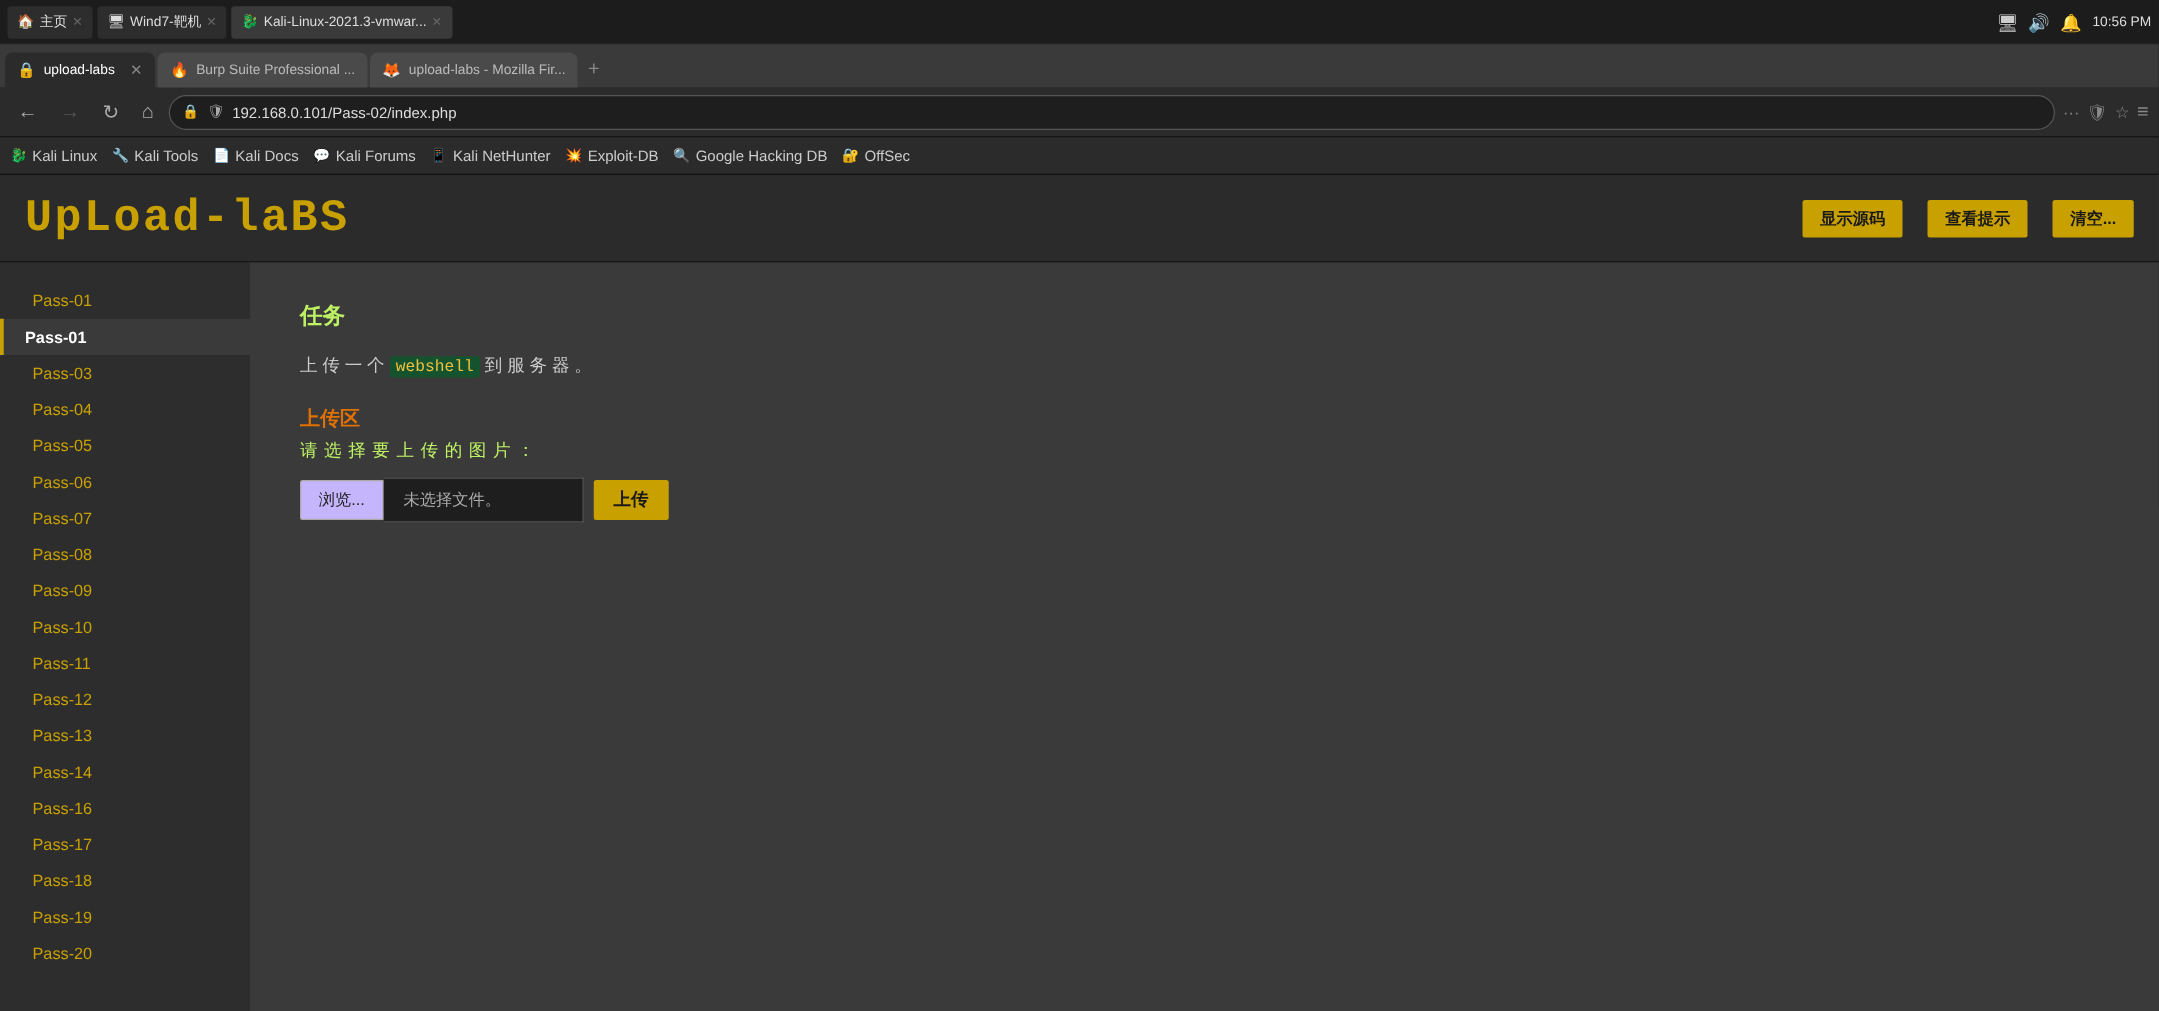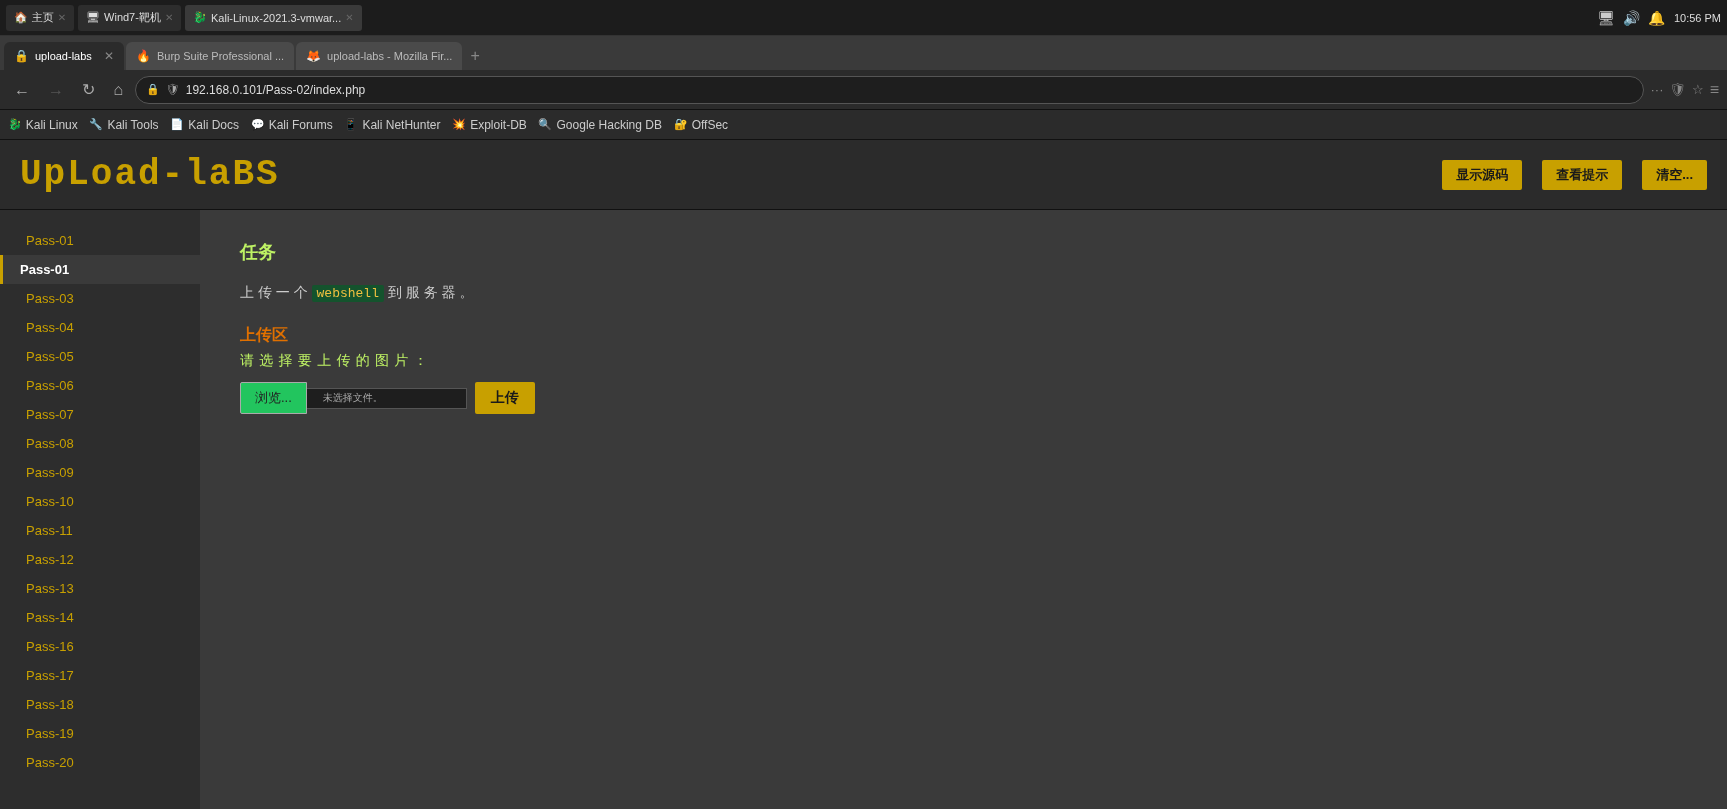--- a/index.html
+++ b/index.html
@@ -248,37 +248,37 @@
       font-size: 14px;
       margin-bottom: 12px;
       letter-spacing: 0.05em;
     }
     .upload-controls {
       display: flex;
       align-items: center;
       gap: 0;
     }
     .file-browse-btn {
-      background: #22c55e;
+      background: #c4b5fd;
       color: #222;
       border: 1px solid #aaa;
       padding: 6px 14px;
       font-size: 13px;
       cursor: pointer;
       border-radius: 2px 0 0 2px;
       white-space: nowrap;
     }
     .file-name-display {
       background: #1e1e1e;
       color: #aaa;
       border: 1px solid #555;
       border-left: none;
       padding: 6px 16px;
-      font-size: 10px;
-      height: 21px;
+      font-size: 13px;
+      height: 36px;
       display: flex;
       align-items: center;
       min-width: 160px;
     }
     .upload-btn {
       background: #c8a000;
       color: #1a1a1a;
       border: none;
       padding: 6px 16px;
       font-size: 14px;

